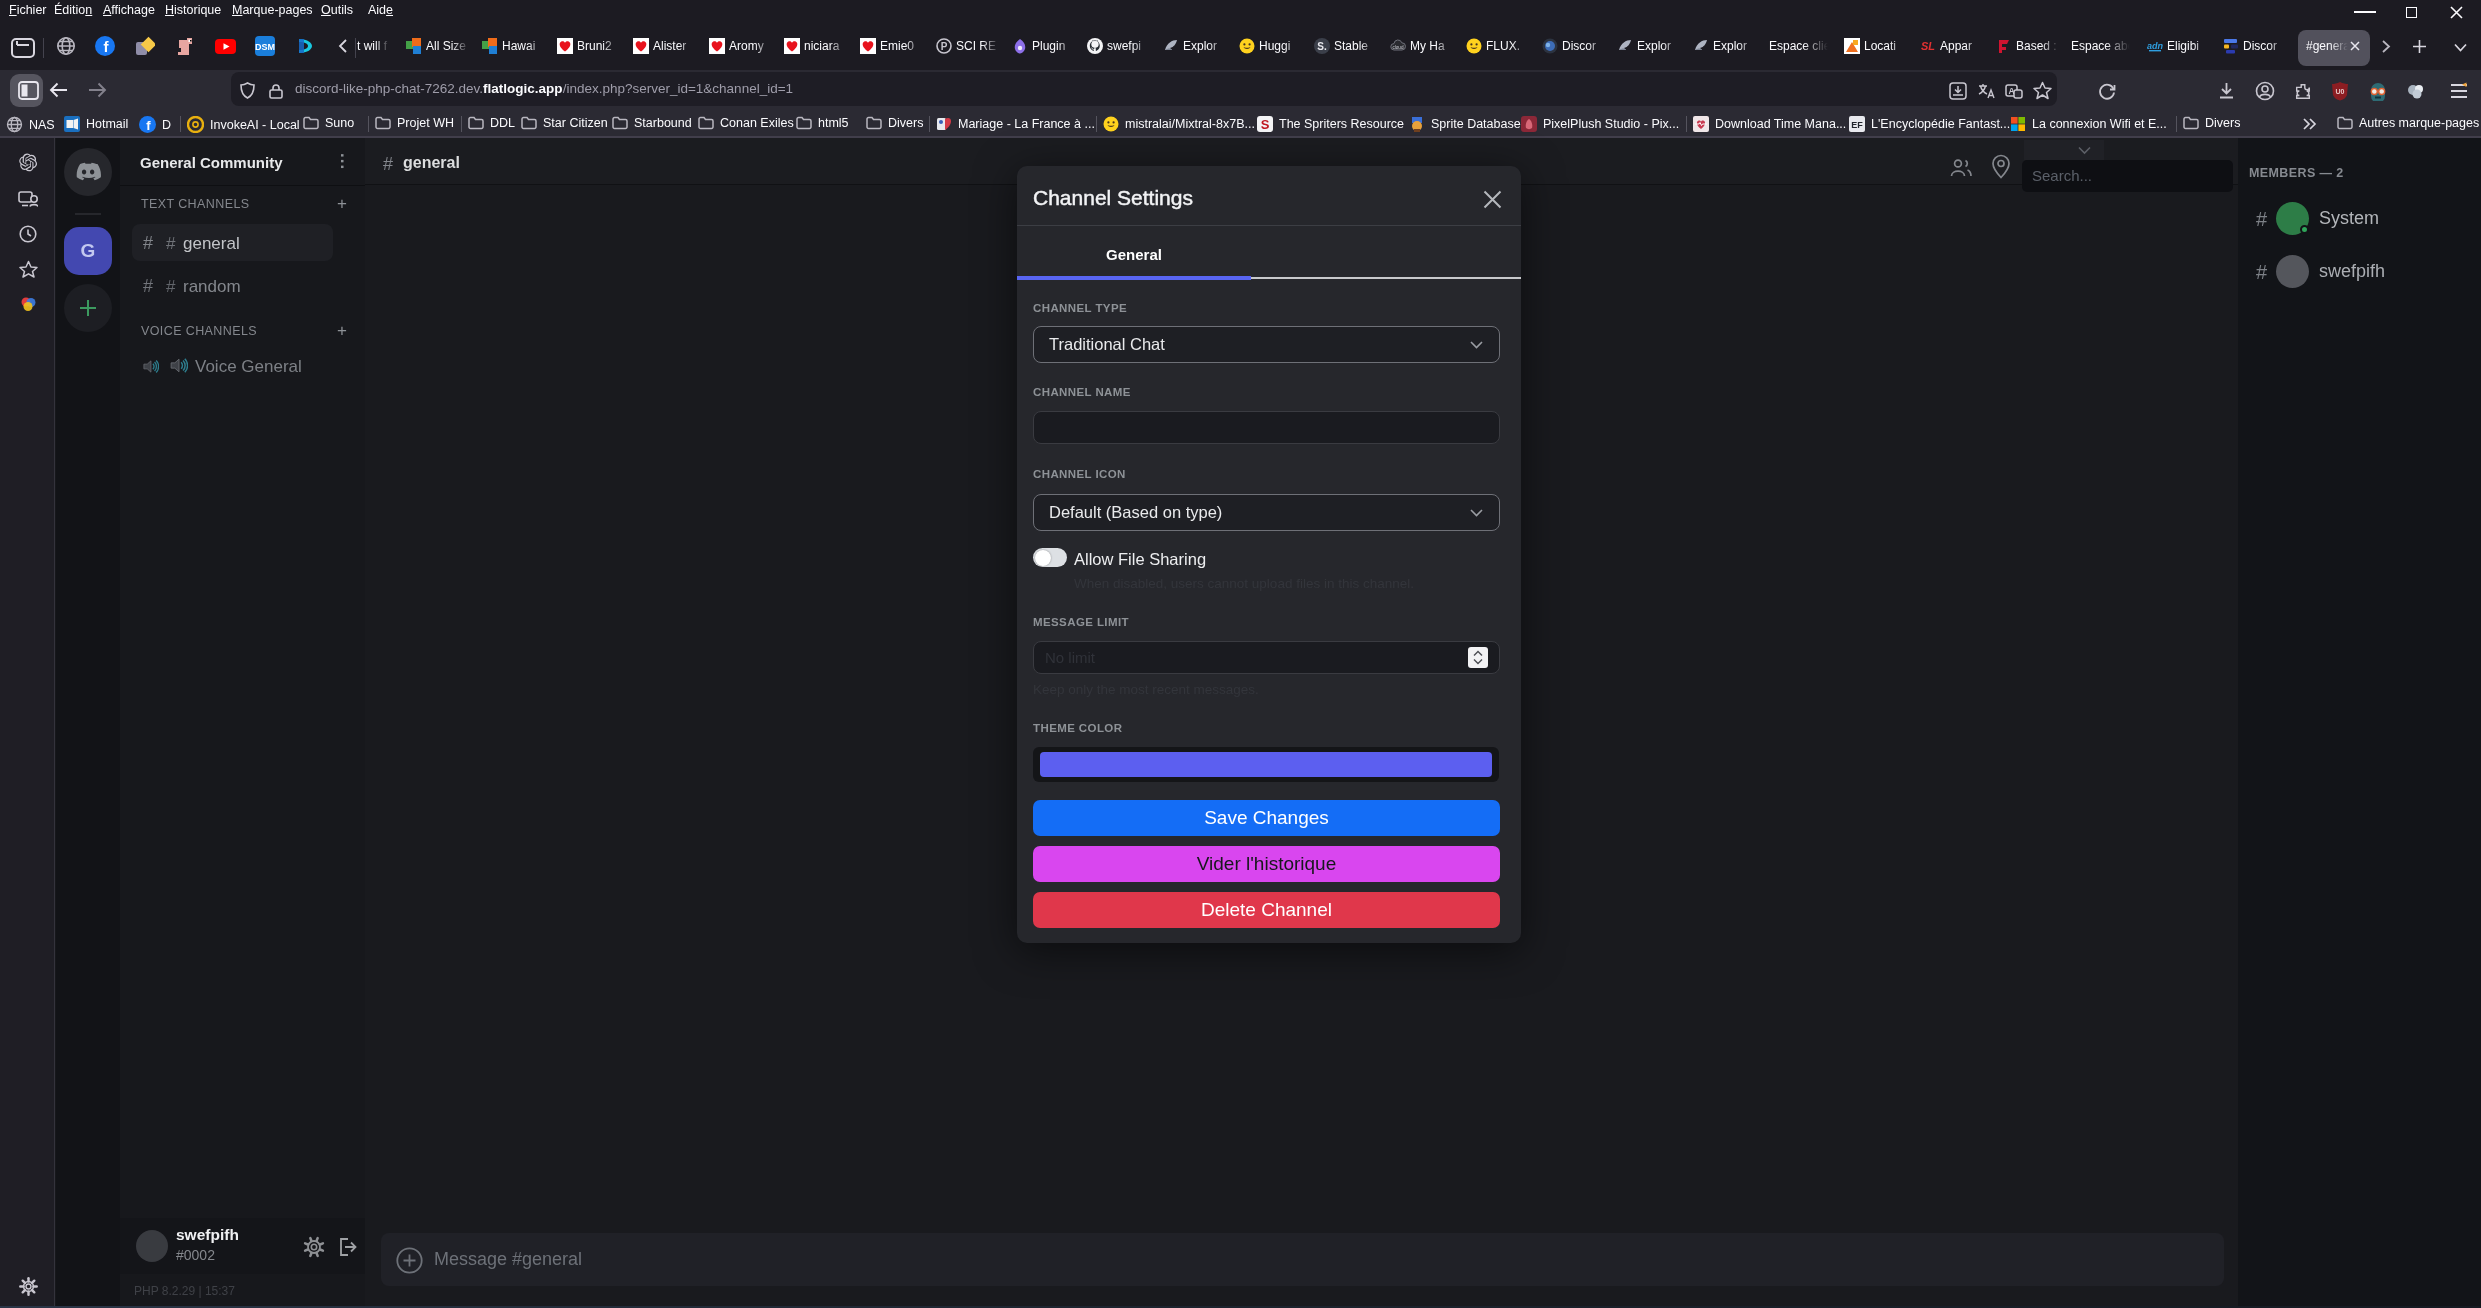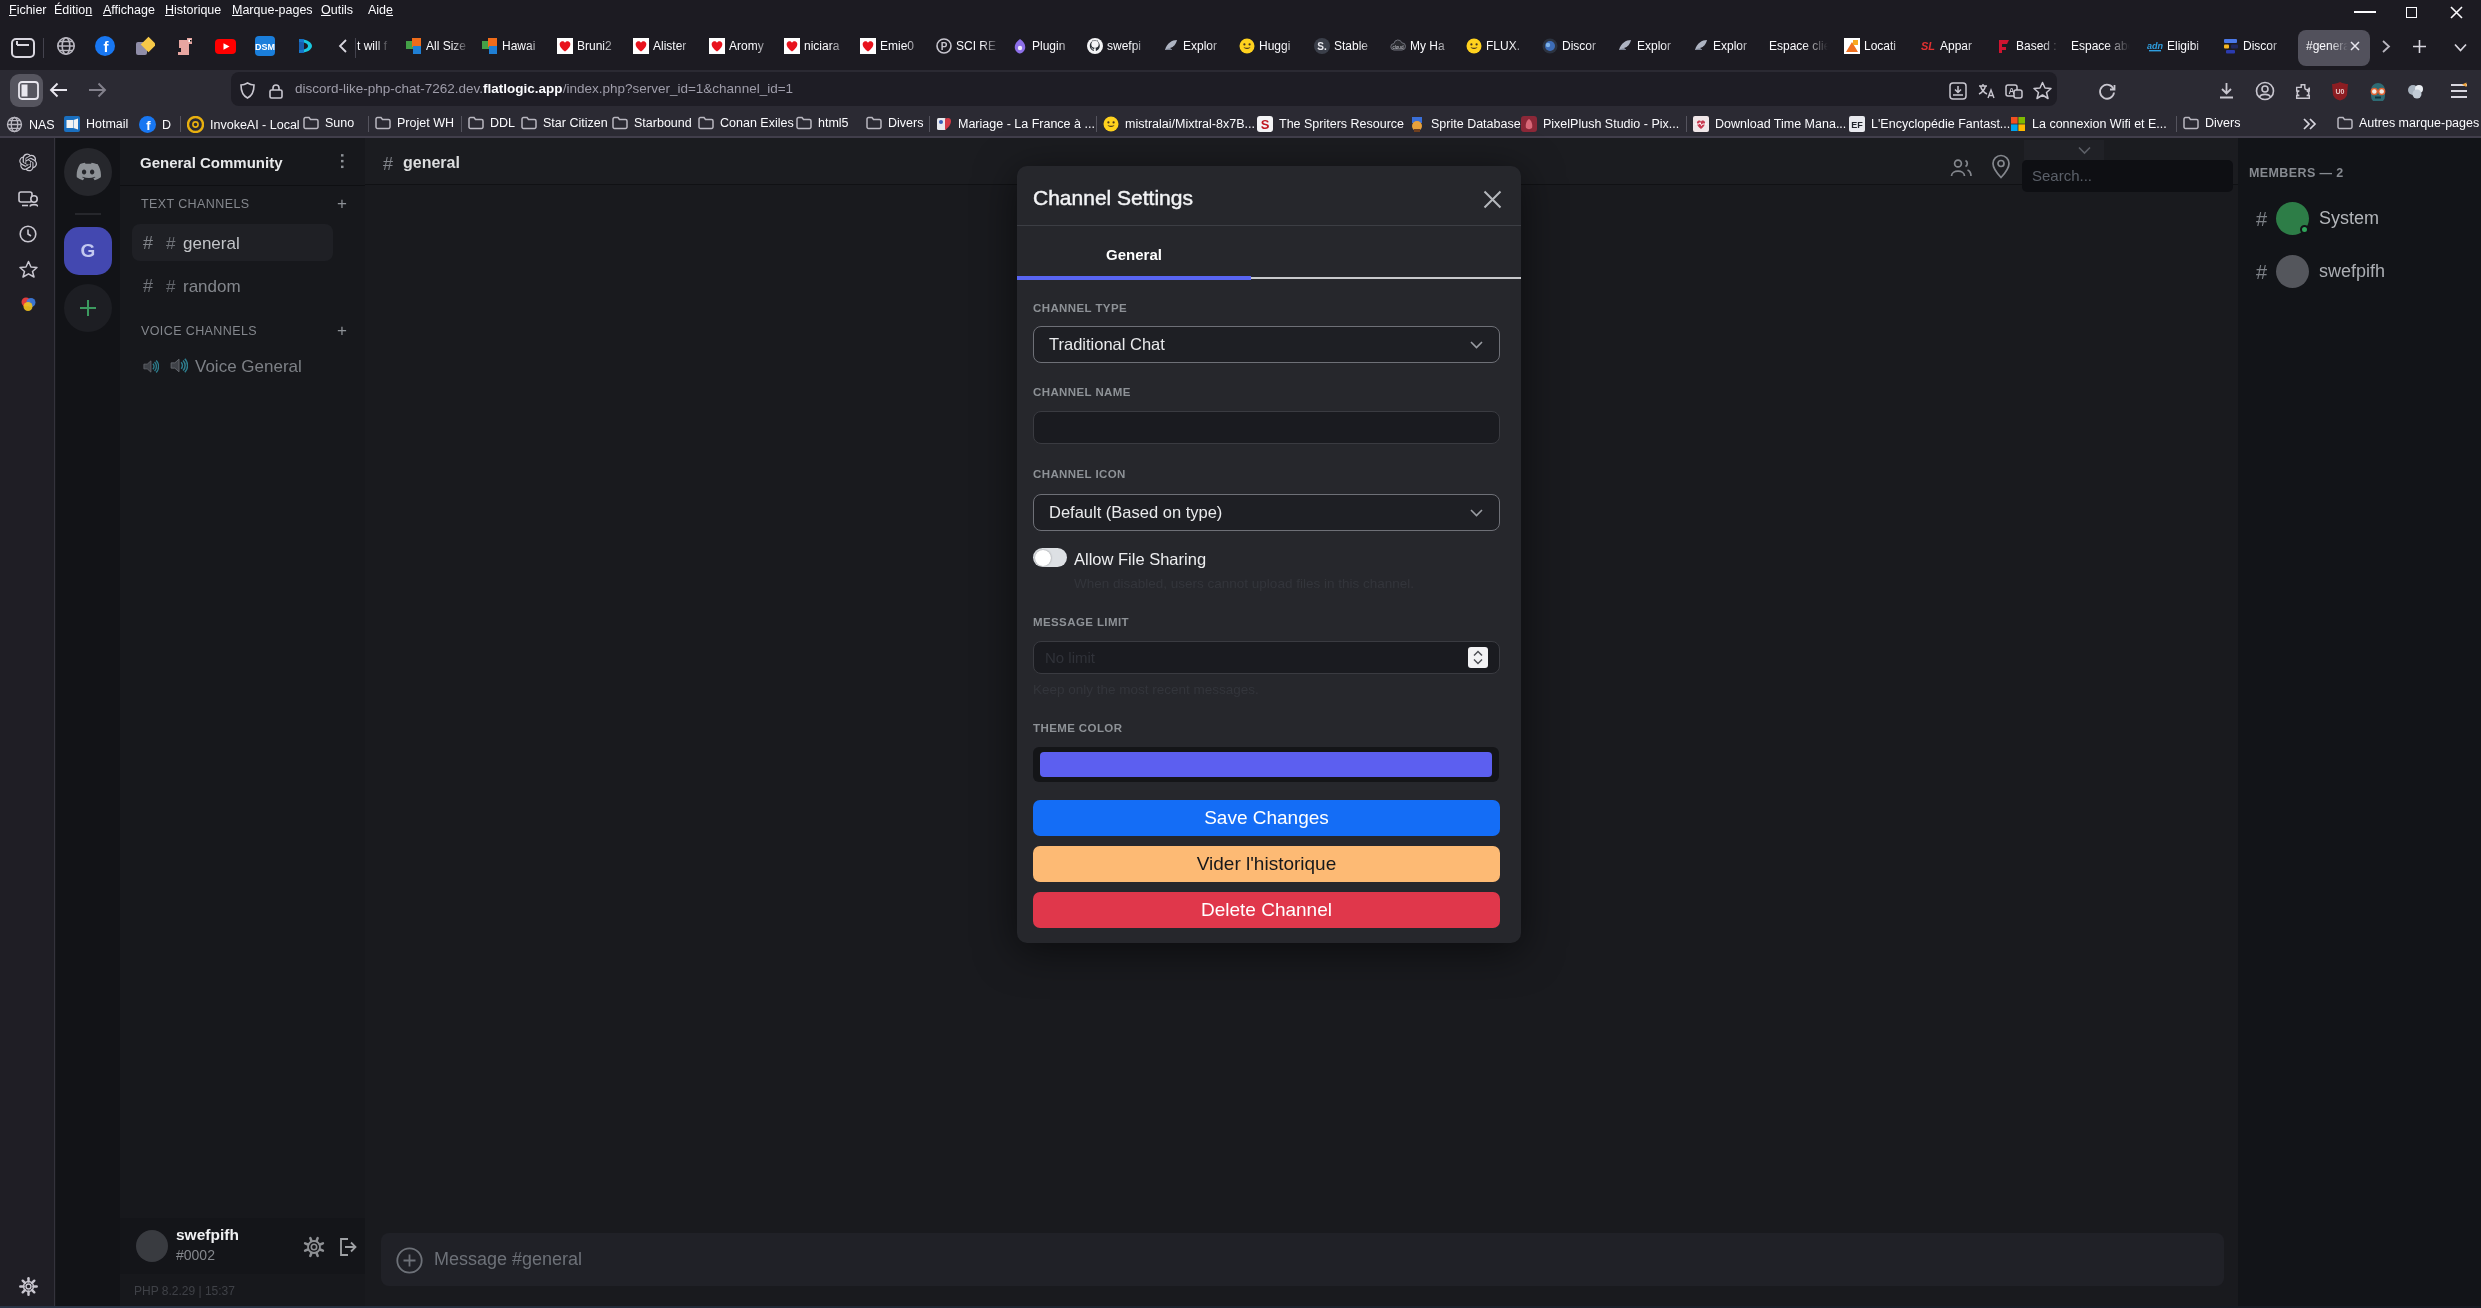--- a/index.html
+++ b/index.html
@@ -807,17 +807,17 @@
         <svg width="12" height="15">
           <path d="M2 5.5 L6 1.5 L10 5.5" stroke="#4a4c52" stroke-width="1.4" fill="none"></path>
           <path d="M2 9.5 L6 13.5 L10 9.5" stroke="#4a4c52" stroke-width="1.4" fill="none"></path>
         </svg>
       </div>
 <div class="helper" style="left:16px;top:516px">Keep only the most recent messages.</div>
 <div class="mlabel" style="top:556px">THEME COLOR</div>
 <div class="ab" style="left:16px;top:581px;width:466px;height:35px;background:#141518;border-radius:6px"></div>
 <div class="ab" style="left:23px;top:586px;width:452px;height:25px;background:#5c5ff0;border-radius:4px"></div>
 <div class="mbtn" style="top:634px;background:#146df6;color:#fff">Save Changes</div>
-<div class="mbtn" style="top:680px;background:#fdba74;color:#16181b">Vider l'historique</div>
+<div class="mbtn" style="top:680px;background:#d946ef;color:#16181b">Vider l'historique</div>
 <div class="mbtn" style="top:726px;background:#e0374b;color:#fff">Delete Channel</div>
 </div>
 </div>
 
 <div class="ab" style="left:0;top:1306px;width:2481px;height:2px;background:linear-gradient(to right,#2a3547,#1d242f 45%,#151a22)"></div>
 </body></html>

